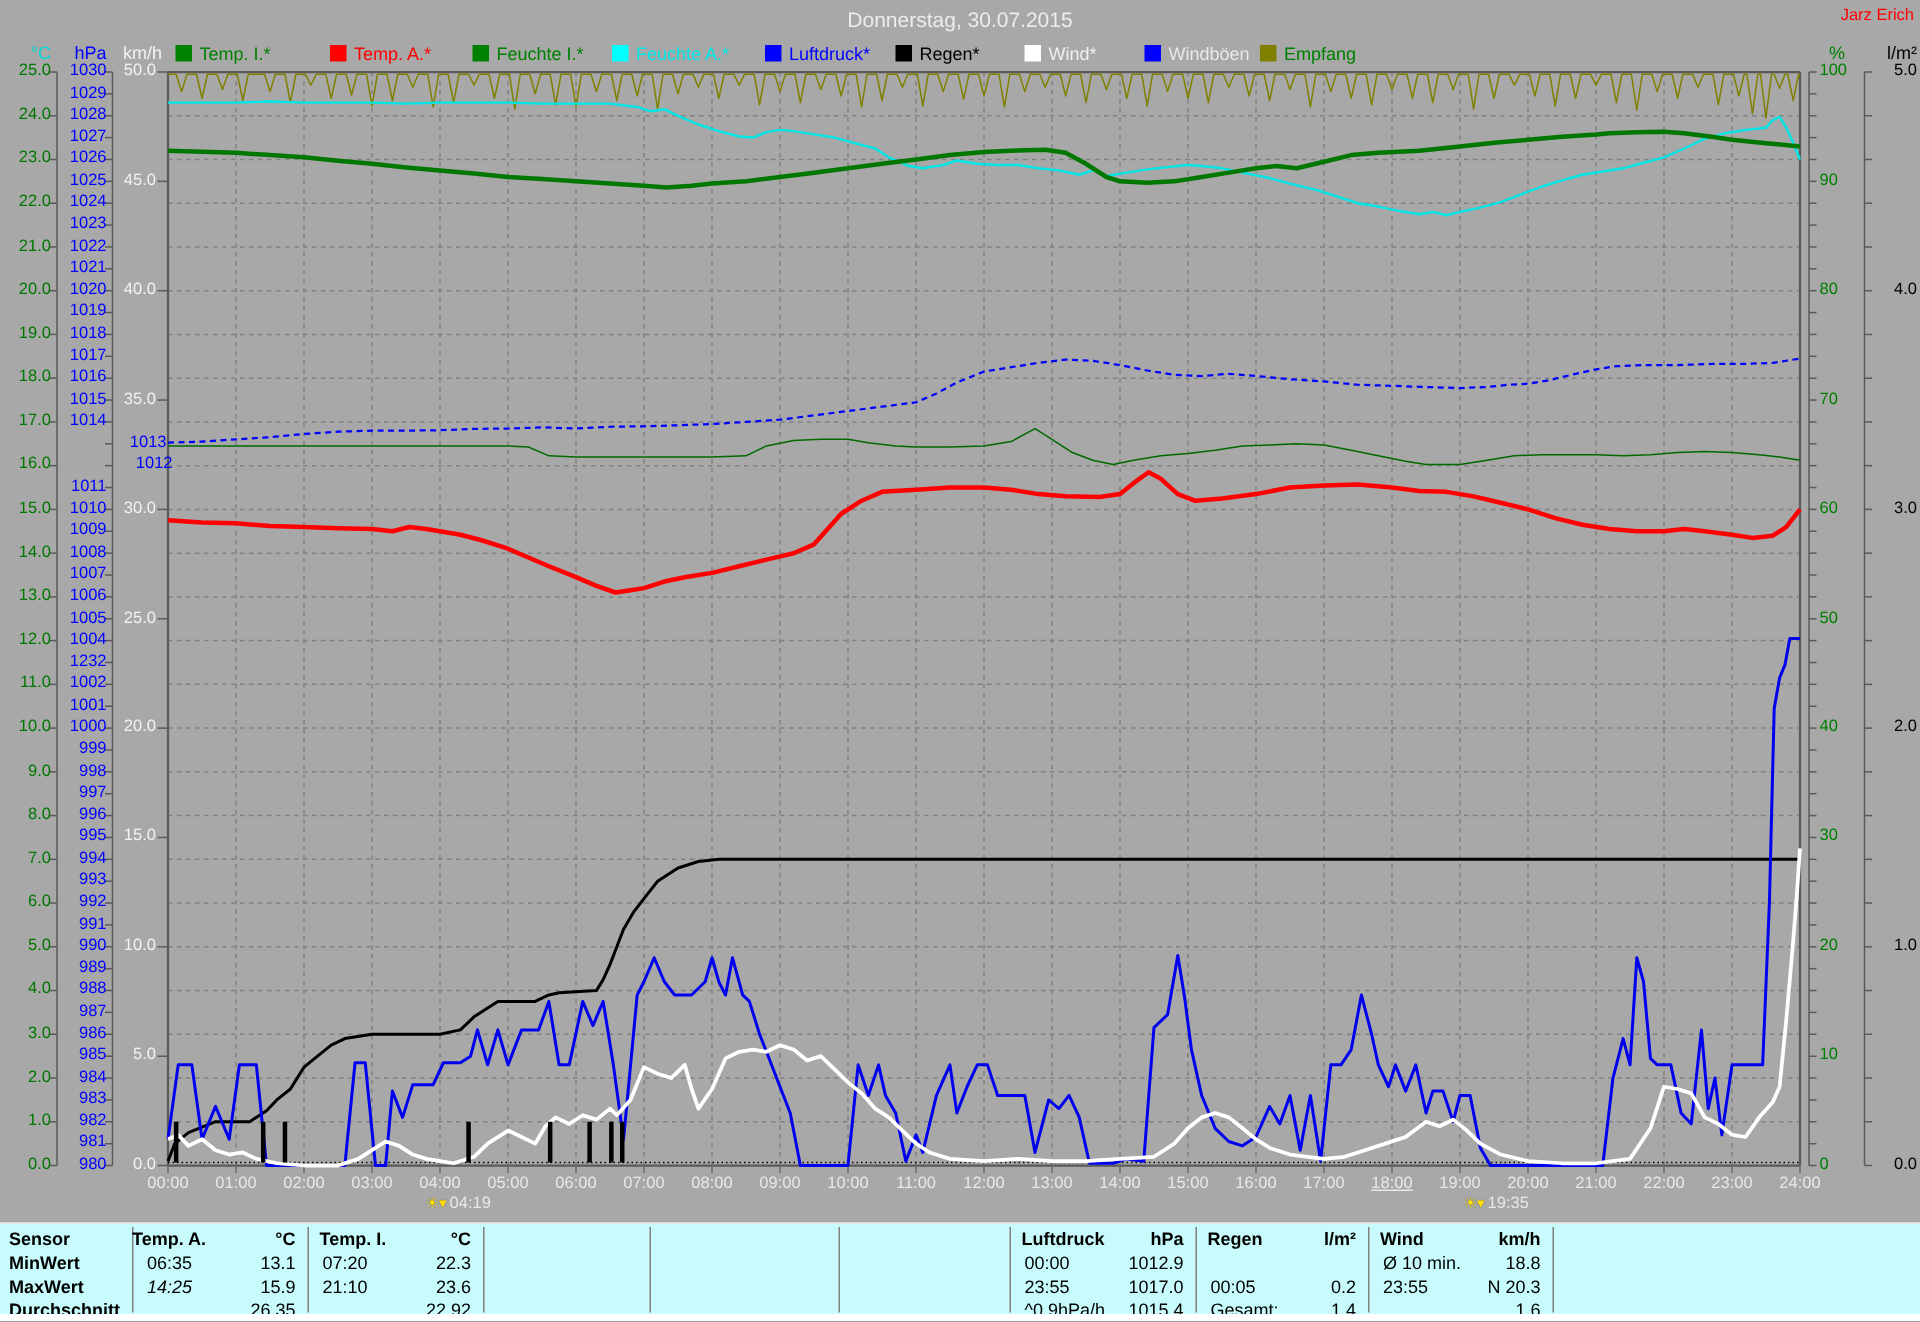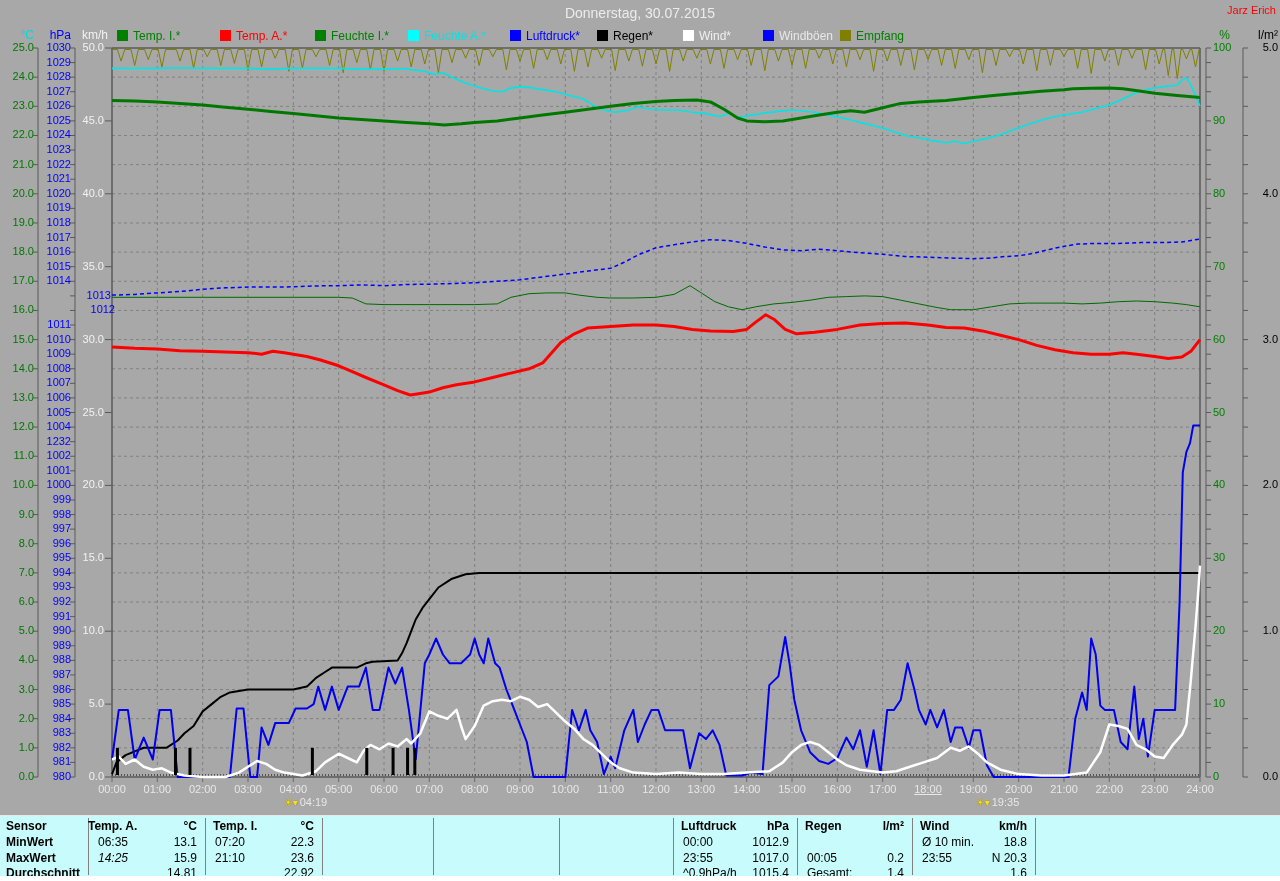--- a/index.html
+++ b/index.html
@@ -452,21 +452,21 @@
       <div class="t-cell t-bold" style="left: 6px; top: 19px;">MinWert</div>
       <div class="t-cell t-bold" style="left: 6px; top: 35px;">MaxWert</div>
       <div class="t-cell t-bold" style="left: 6px; top: 50px;">Durchschnitt</div>
       <div class="t-sep" style="left: 88px;"></div>
       <div class="t-cell t-bold" style="left: 88px; top: 3px;">Temp. A.</div>
       <div class="t-cell t-bold t-right" style="left: 88px; top: 3px; width: 109px;">°C</div>
       <div class="t-cell" style="left: 98px; top: 19px;">06:35</div>
       <div class="t-cell t-right" style="left: 88px; top: 19px; width: 109px;">13.1</div>
       <div class="t-cell" style="left: 98px; top: 35px; font-style: italic;">14:25</div>
       <div class="t-cell t-right" style="left: 88px; top: 35px; width: 109px;">15.9</div>
-      <div class="t-cell t-right" style="left: 88px; top: 50px; width: 109px;">14.81</div>
+      <div class="t-cell t-right" style="left: 88px; top: 50px; width: 109px;">26.35</div>
       <div class="t-sep" style="left: 205px;"></div>
       <div class="t-cell t-bold" style="left: 213px; top: 3px;">Temp. I.</div>
       <div class="t-cell t-bold t-right" style="left: 205px; top: 3px; width: 109px;">°C</div>
       <div class="t-cell" style="left: 215px; top: 19px;">07:20</div>
       <div class="t-cell t-right" style="left: 205px; top: 19px; width: 109px;">22.3</div>
       <div class="t-cell" style="left: 215px; top: 35px;">21:10</div>
       <div class="t-cell t-right" style="left: 205px; top: 35px; width: 109px;">23.6</div>
       <div class="t-cell t-right" style="left: 205px; top: 50px; width: 109px;">22.92</div>
       <div class="t-sep" style="left: 322px;"></div>
       <div class="t-sep" style="left: 433px;"></div>

